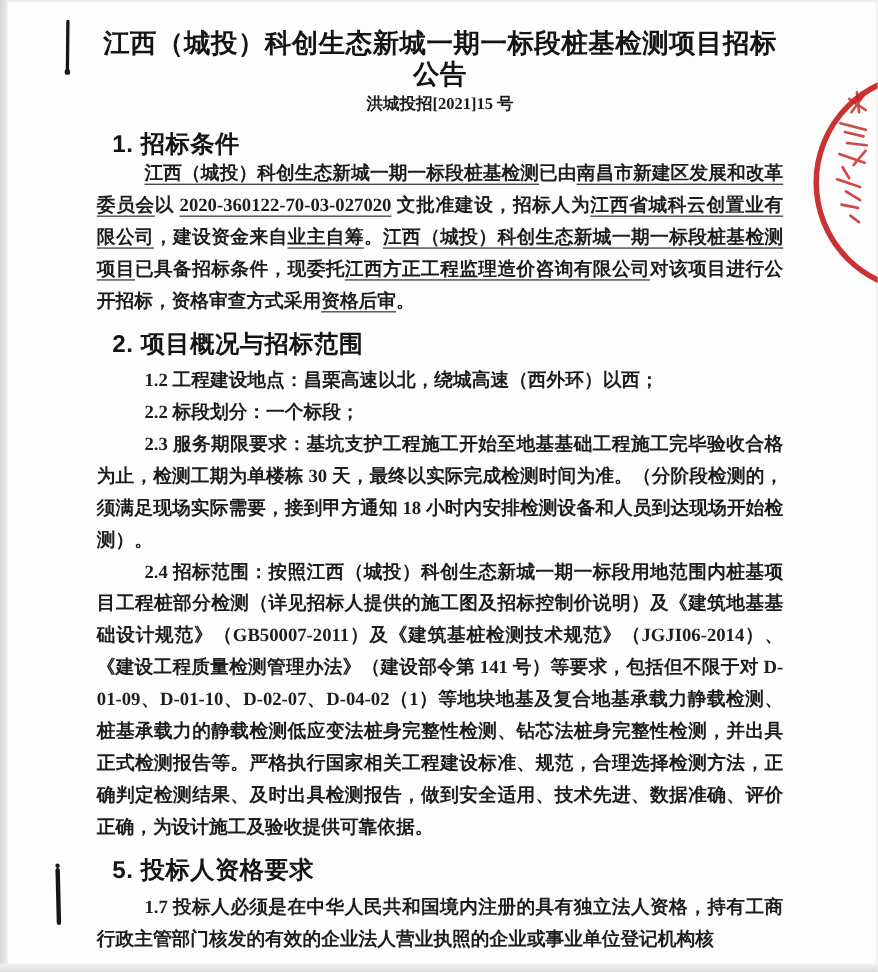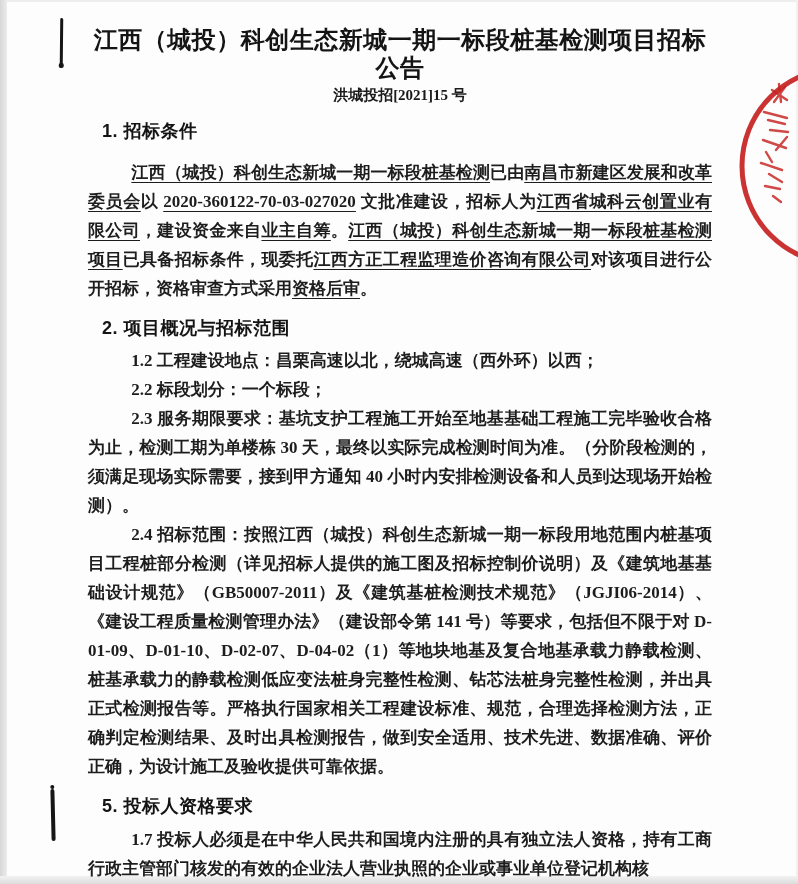--- a/index.html
+++ b/index.html
@@ -34,29 +34,29 @@
   .content{position:absolute;left:88px;top:26px;width:624px;}
   .doc-title{
     text-align:center;font-family:"Liberation Sans","DejaVu Sans",sans-serif;
     font-weight:700;font-size:24px;line-height:28px;letter-spacing:0.5px;color:#141414;
   }
   .doc-number{
     text-align:center;font-weight:600;font-size:15px;line-height:22px;margin-top:2px;color:#1a1a1a;
   }
   .sec-heading{
     font-family:"Liberation Sans","DejaVu Sans",sans-serif;
-    font-weight:700;font-size:18px;line-height:24px;
+    font-weight:700;font-size:22px;line-height:24px;
     margin:13px 0 0 14px;color:#141414;letter-spacing:0.5px;
   }
   .para{
     font-size:17px;line-height:29px;font-weight:600;
     text-align:justify;margin:0;color:#1d1d1d;
   }
   .para.indent{text-indent:2.55em;}
-  .p-first{margin-top:15px;}
+  .p-first{}
   .p-item{margin-top:0px;}
   .p-31{margin-top:7px;}
   .u{text-decoration:underline;text-underline-offset:4px;text-decoration-thickness:1.3px;}
   .gap-s{height:6px;}
 </style>
 </head>
 <body>
 
 <div class="edge-top"></div>
 <div class="edge-left"></div>
@@ -98,21 +98,21 @@
   <p class="para indent p-first"><span class="u">江西（城投）科创生态新城一期一标段桩基检测</span><span>已由</span><span class="u">南昌市新建区发展和改革委员会</span><span>以 </span><span class="u">2020-360122-70-03-027020</span><span> 文批准建设，招标人为</span><span class="u">江西省城科云创置业有限公司</span><span>，建设资金来自</span><span class="u">业主自筹</span><span>。</span><span class="u">江西（城投）科创生态新城一期一标段桩基检测项目</span><span>已具备招标条件，现委托</span><span class="u">江西方正工程监理造价咨询有限公司</span><span>对该项目进行公开招标，资格审查方式采用</span><span class="u">资格后审</span><span>。</span></p>
 
   <div class="sec-heading">2. 项目概况与招标范围</div>
 
   <div class="gap-s"></div>
 
   <p class="para indent p-item">1.2 工程建设地点：昌栗高速以北，绕城高速（西外环）以西；</p>
 
   <p class="para indent p-item">2.2 标段划分：一个标段；</p>
 
-  <p class="para indent p-item">2.3 服务期限要求：基坑支护工程施工开始至地基基础工程施工完毕验收合格为止，检测工期为单楼栋 30 天，最终以实际完成检测时间为准。（分阶段检测的，须满足现场实际需要，接到甲方通知 40 小时内安排检测设备和人员到达现场开始检测）。</p>
+  <p class="para indent p-item">2.3 服务期限要求：基坑支护工程施工开始至地基基础工程施工完毕验收合格为止，检测工期为单楼栋 30 天，最终以实际完成检测时间为准。（分阶段检测的，须满足现场实际需要，接到甲方通知 18 小时内安排检测设备和人员到达现场开始检测）。</p>
 
   <p class="para indent p-item">2.4 招标范围：按照江西（城投）科创生态新城一期一标段用地范围内桩基项目工程桩部分检测（详见招标人提供的施工图及招标控制价说明）及《建筑地基基础设计规范》（GB50007-2011）及《建筑基桩检测技术规范》（JGJI06-2014）、《建设工程质量检测管理办法》（建设部令第 141 号）等要求，包括但不限于对 D-01-09、D-01-10、D-02-07、D-04-02（1）等地块地基及复合地基承载力静载检测、桩基承载力的静载检测低应变法桩身完整性检测、钻芯法桩身完整性检测，并出具正式检测报告等。严格执行国家相关工程建设标准、规范，合理选择检测方法，正确判定检测结果、及时出具检测报告，做到安全适用、技术先进、数据准确、评价正确，为设计施工及验收提供可靠依据。</p>
 
   <div class="sec-heading">5. 投标人资格要求</div>
 
   <p class="para indent p-31">1.7 投标人必须是在中华人民共和国境内注册的具有独立法人资格，持有工商行政主管部门核发的有效的企业法人营业执照的企业或事业单位登记机构核</p>
 
 </div>
 
 </body></html>

